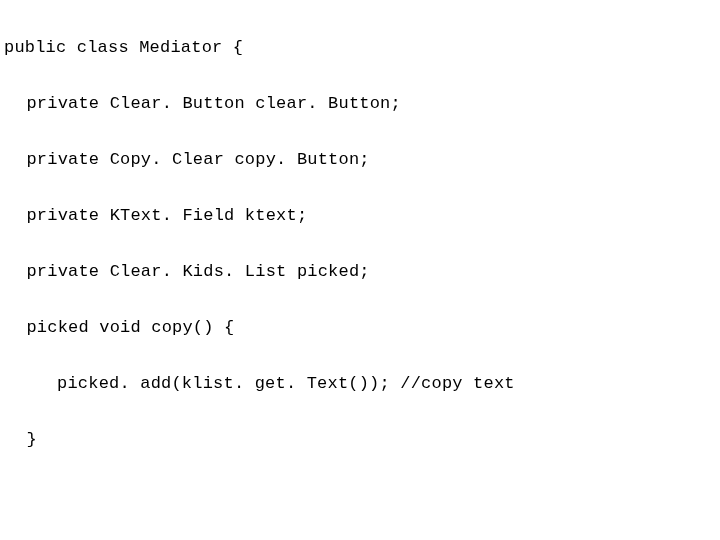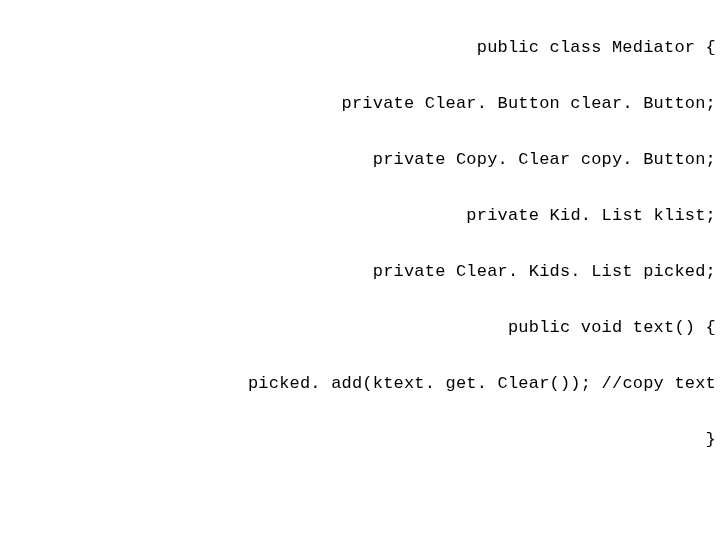--- a/index.html
+++ b/index.html
@@ -12,35 +12,35 @@
   }
   .code-block {
     font-family: "Courier New", Courier, monospace;
     font-size: 17px;
     line-height: 28px;
     color: #000000;
     white-space: pre;
     padding: 6px 4px;
     letter-spacing: 0.2px;
   }
-  .line { display: block; text-align: right; }
+  .line { display: block; }
   .ind1 { padding-left: 2.2ch; }
   .ind2 { padding-left: 5.2ch; }
 </style>
 </head>
 <body>
 
 <div class="code-block">
 <span class="line">public class Mediator {</span>
 <span class="line ind1">private Clear. Button clear. Button;</span>
 <span class="line ind1">private Copy. Clear copy. Button;</span>
-<span class="line ind1">private Kid. List klist;</span>
+<span class="line ind1">private KText. Field ktext;</span>
 <span class="line ind1">private Clear. Kids. List picked;</span>
-<span class="line ind1">public void text() {</span>
-<span class="line ind2">picked. add(ktext. get. Clear()); //copy text</span>
+<span class="line ind1">picked void copy() {</span>
+<span class="line ind2">picked. add(klist. get. Text()); //copy text</span>
 <span class="line ind1">}</span>
 
 
 
 
 
 
 
 
 </div>

